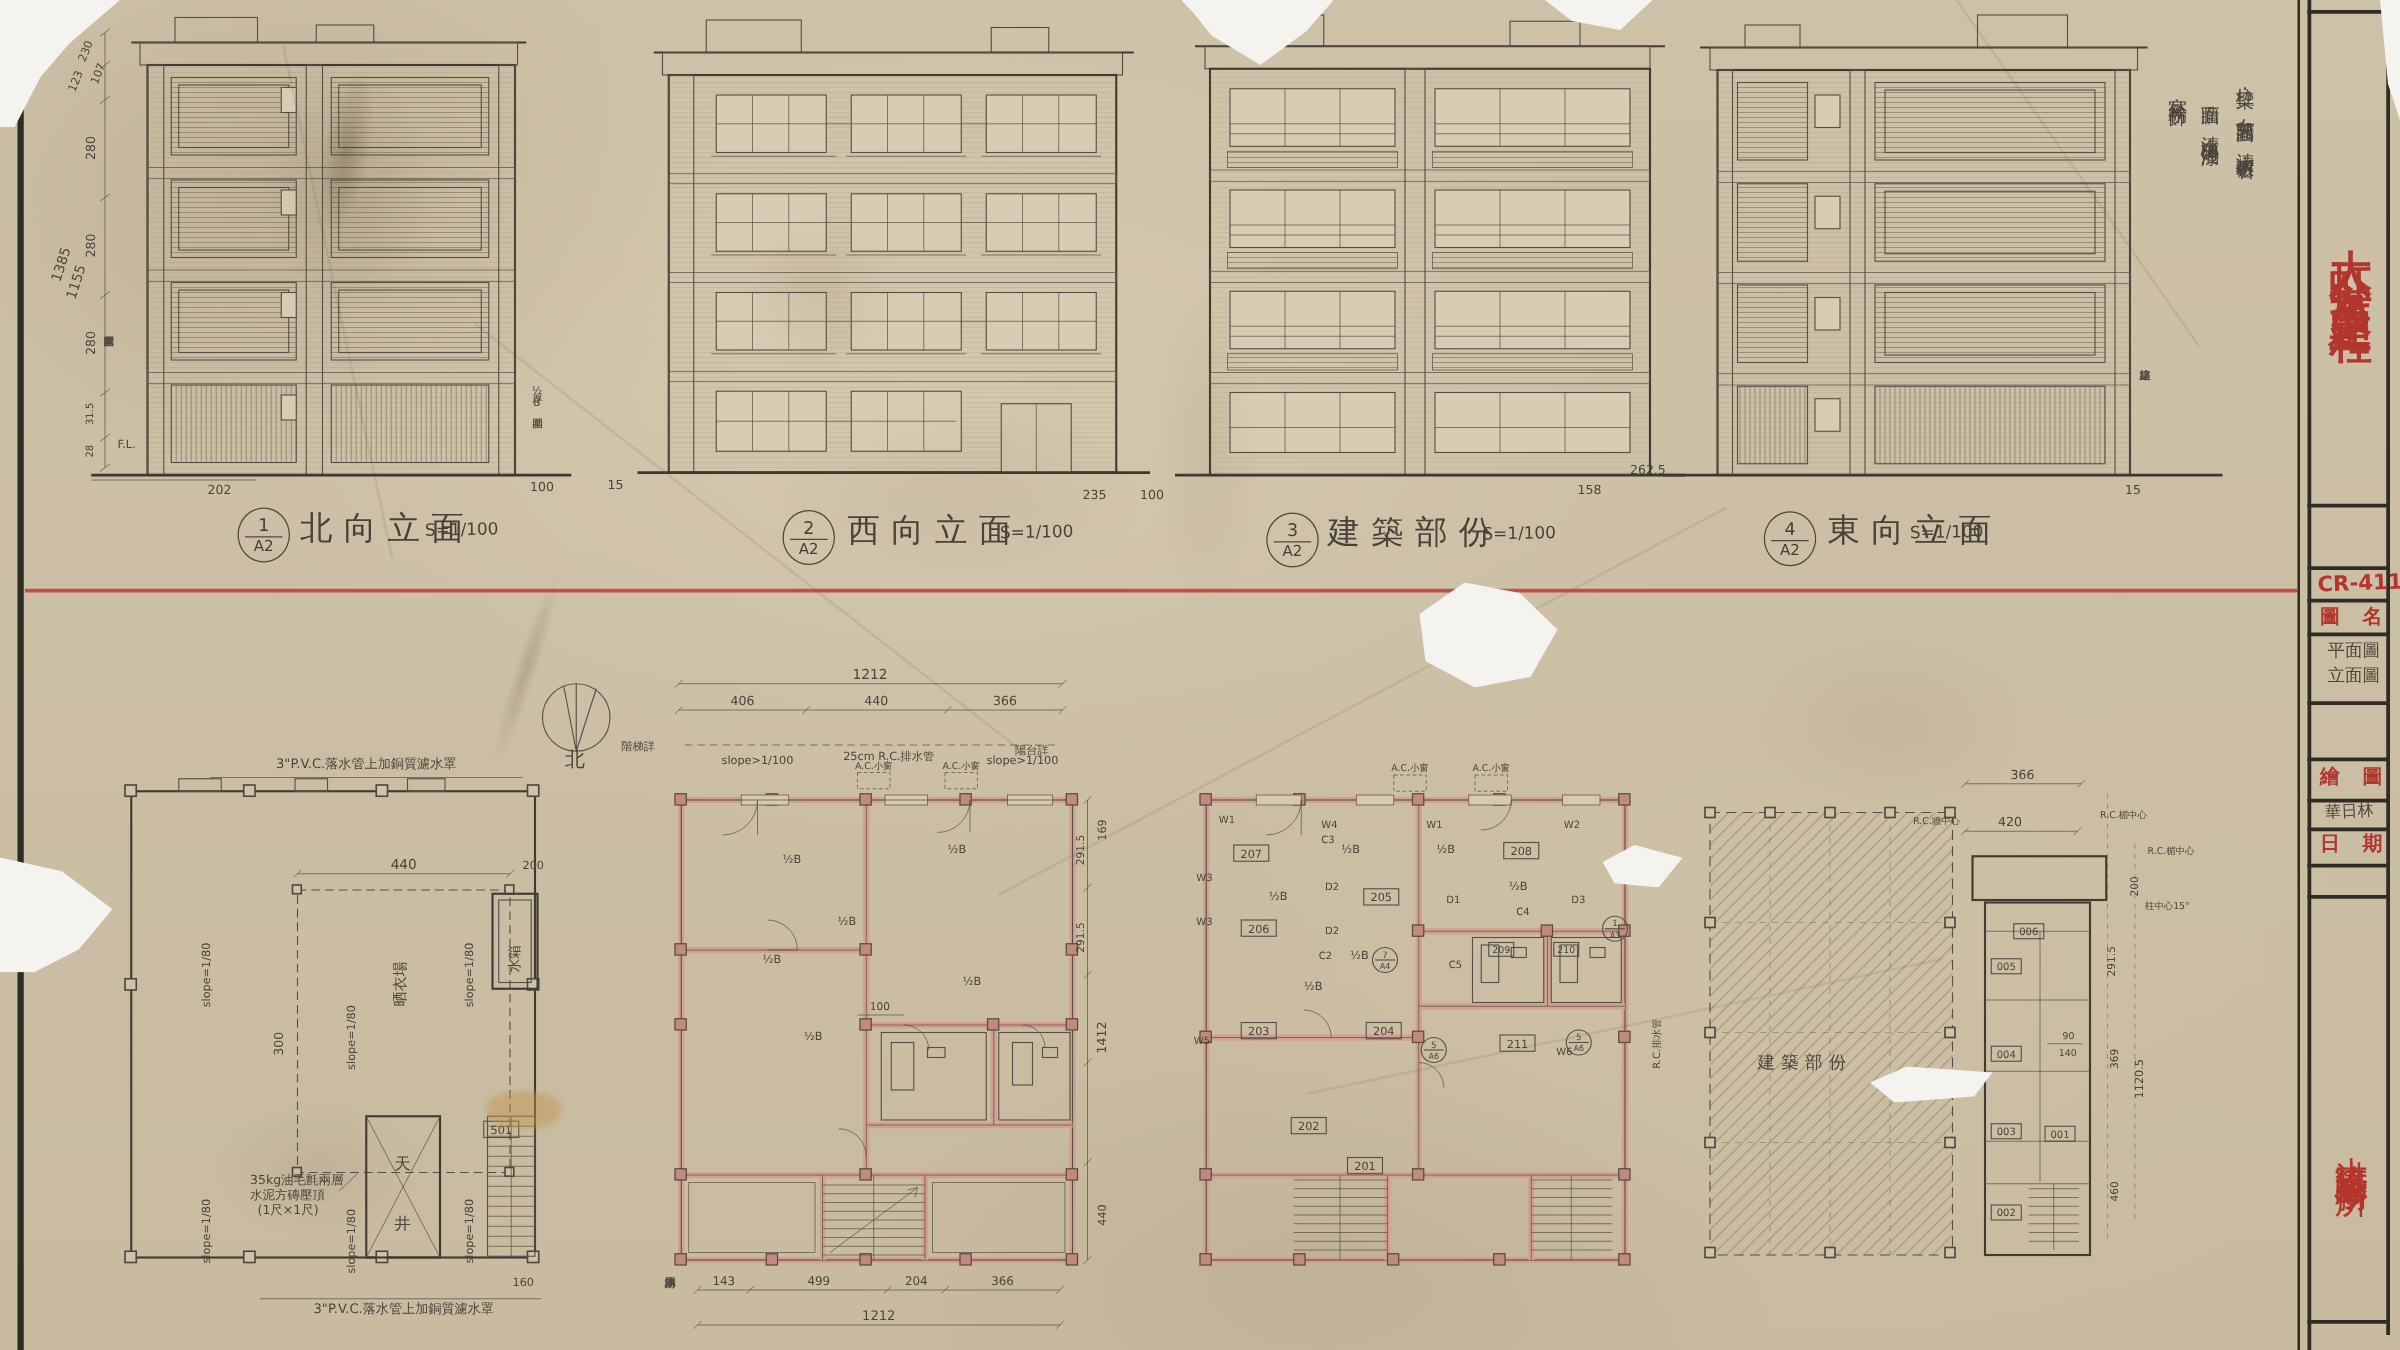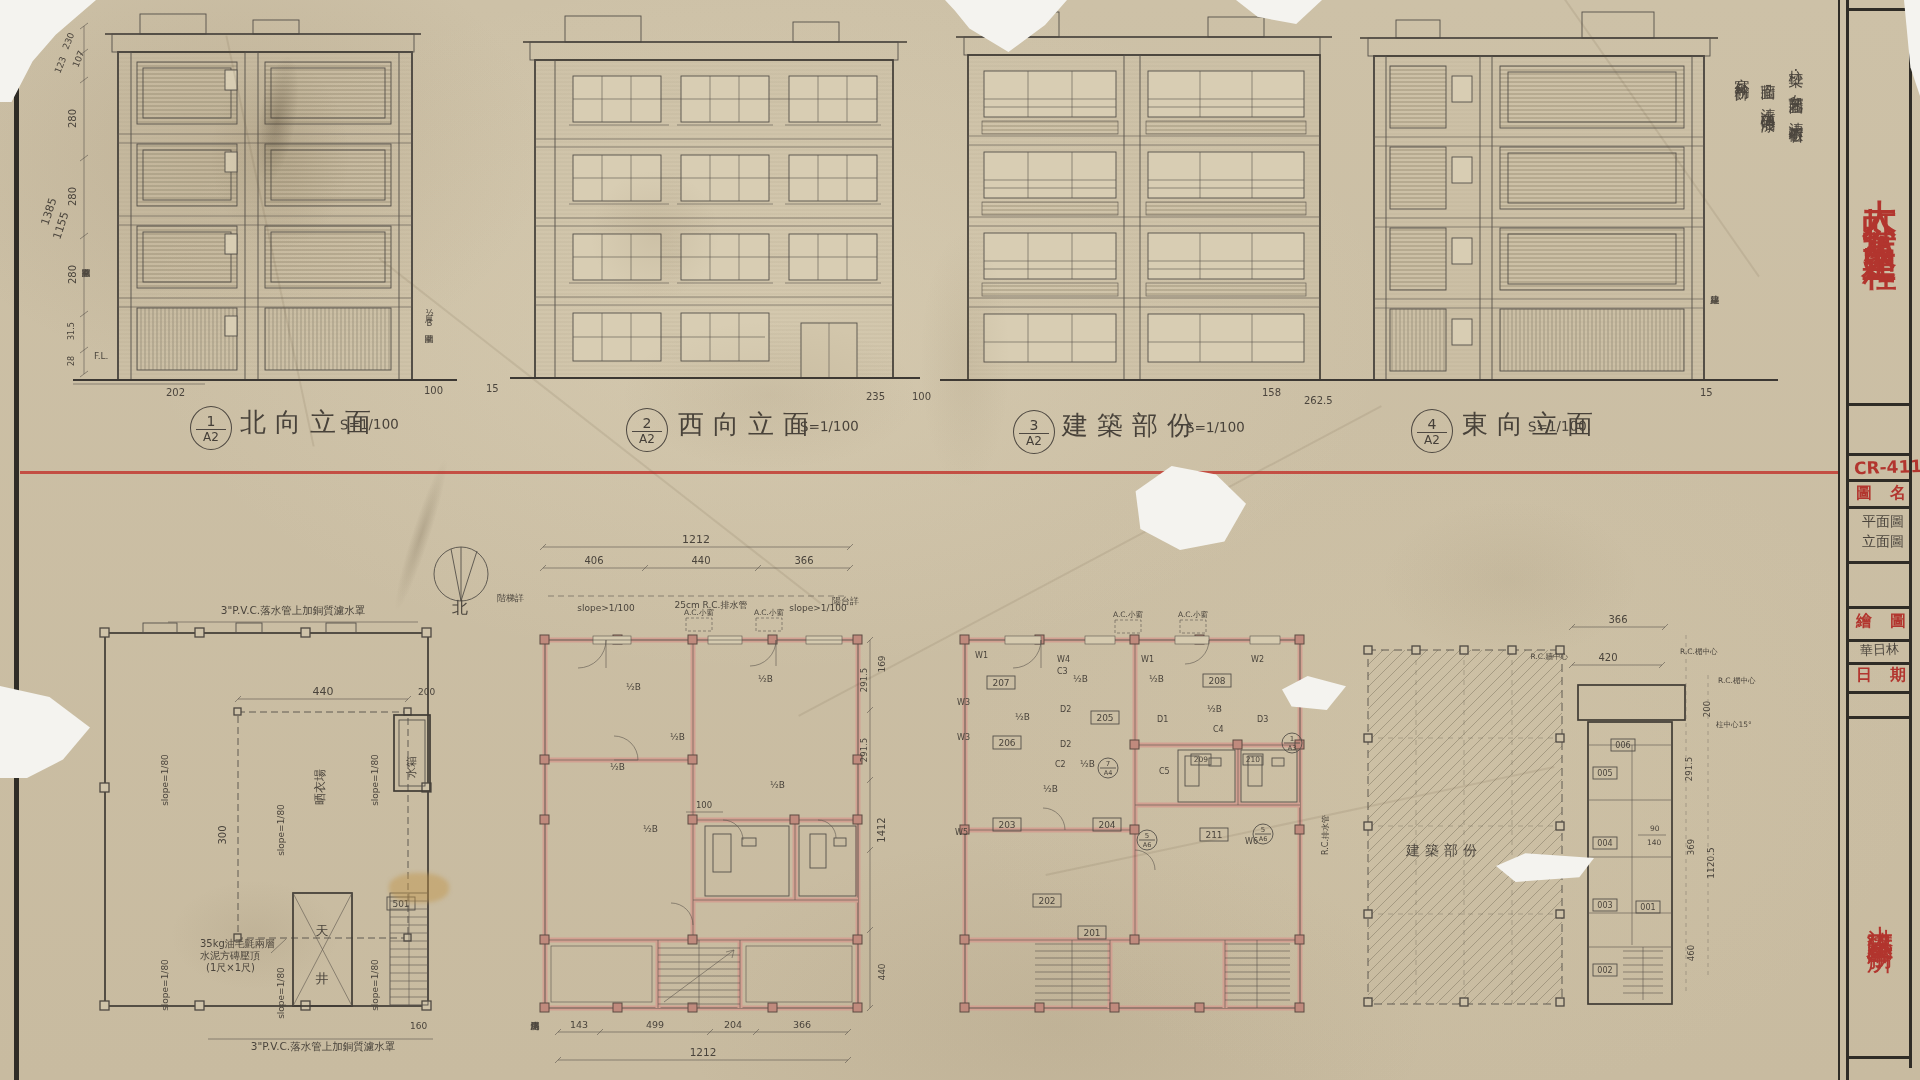--- a/index.html
+++ b/index.html
@@ -224,21 +224,21 @@
       <line x1="0" y1="372" x2="448" y2="372" stroke="#3c3833" stroke-width="2.2"></line>
     </g>
   </svg>
 
   <div class="lbl" style="left:166px;top:388px;font-size:10px">202</div>
   <div class="lbl" style="left:424px;top:386px;font-size:10px">100</div>
   <div class="lbl" style="left:486px;top:384px;font-size:10px">15</div>
   <div class="lbl" style="left:866px;top:392px;font-size:10px">235</div>
   <div class="lbl" style="left:912px;top:392px;font-size:10px">100</div>
   <div class="lbl" style="left:1262px;top:388px;font-size:10px">158</div>
-  <div class="lbl" style="left:1304px;top:396px;font-size:10px">262.5</div>
+  <div class="lbl" style="left:1304px;top:372px;font-size:10px">262.5</div>
   <div class="lbl" style="left:1700px;top:388px;font-size:10px">15</div>
   <div class="lbl" style="left:94px;top:352px;font-size:9px">F.L.</div>
   <div class="lbl v" style="left:82px;top:262px;font-size:8.5px">原有圍牆</div>
   <div class="lbl v" style="left:425px;top:308px;font-size:8.5px">厚½B圍牆</div>
   <div class="lbl v" style="left:1710px;top:288px;font-size:9px">建築線</div>
 
   <div class="refcirc" style="left:190px;top:406px">
     <span class="num">1</span>
     <span class="shl">A2</span>
     </div>
@@ -271,21 +271,21 @@
   <div class="lbl v" style="left:1734px;top:66px;font-size:15px;letter-spacing:3px">室外粉飾</div>
 
   <div style="position:absolute;left:20px;top:471px;width:1818px;height:3px;background:#c23b33;opacity:.85"></div>
 
   <svg style="left:425px;top:540px" width="75" height="85">
     <circle cx="36" cy="34" r="27" class="pl"></circle>
     <path d="M26 9L36 61M36 7V61M52 11L36 61" class="pl"></path>
   </svg>
   <div class="lbl" style="left:452px;top:600px;font-size:16px">北</div>
   <div class="lbl" style="left:497px;top:594px;font-size:9px">階梯詳</div>
-  <div class="lbl" style="left:832px;top:597px;font-size:9px">陽台詳</div>
+  <div class="lbl" style="left:812px;top:597px;font-size:9px">陽台詳</div>
   <div class="lbl v" style="left:530px;top:1014px;font-size:9px">馬路側溝</div>
 
   <svg style="left:88px;top:595px" width="360" height="470">
     <g>
       <line x1="80" y1="27" x2="330" y2="27" class="plt"></line>
       <rect x="17" y="38" width="323" height="373" class="pl2" fill="url(#g7)" fill-opacity="0.7"></rect>
       <rect x="55" y="28" width="34" height="10" class="pl"></rect>
         <rect x="148" y="28" width="26" height="10" class="pl"></rect>
         <rect x="238" y="28" width="30" height="10" class="pl"></rect>
       <g class="papersq">

